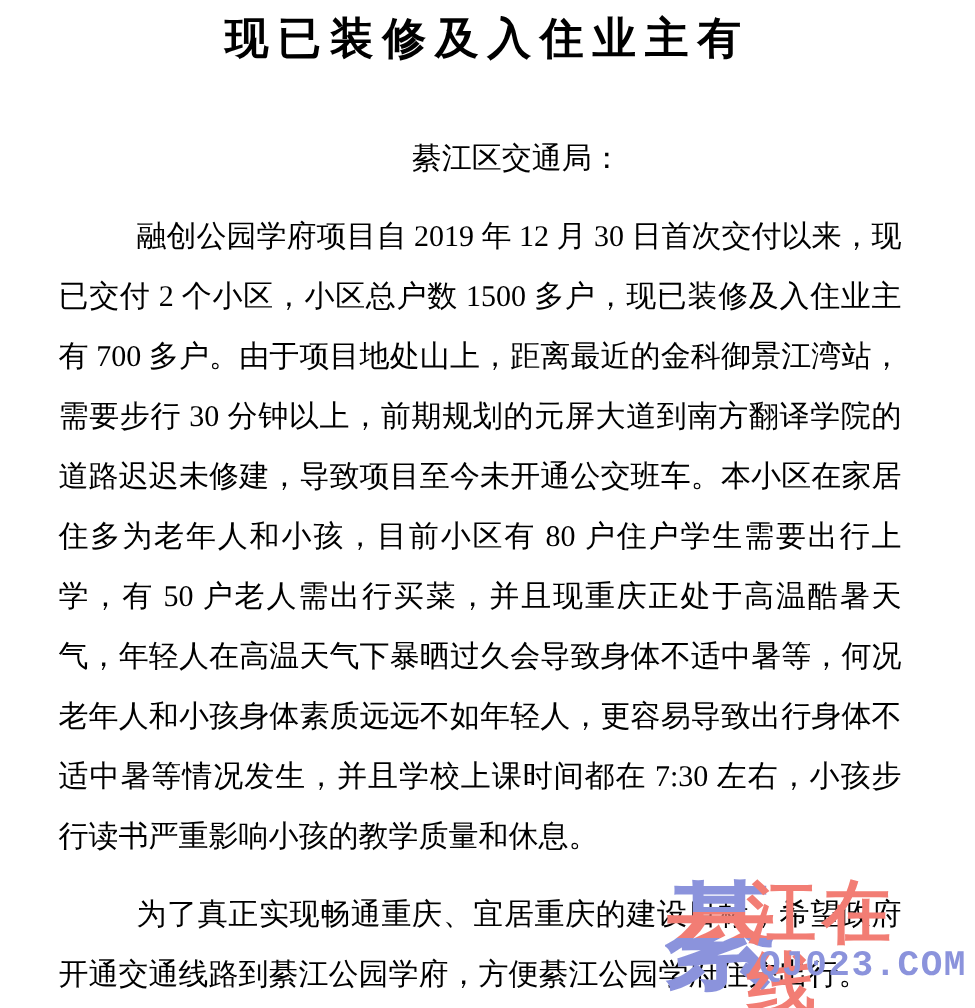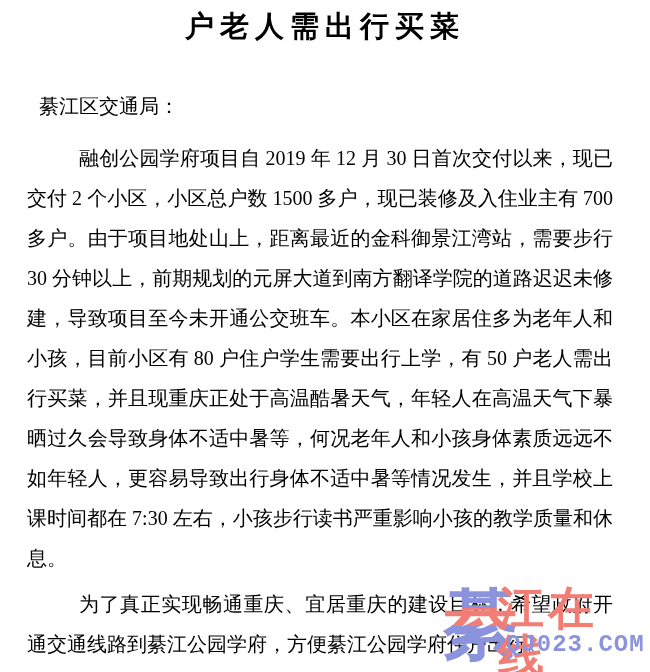--- a/index.html
+++ b/index.html
@@ -32,26 +32,27 @@
     font-size:29px;
     font-weight:bold;
     letter-spacing:6px;
     line-height:40px;
     font-family:"Liberation Serif","DejaVu Serif",serif;
   }
   .salutation{
     margin:48px 0 13px 39px;
     font-size:20px;
     line-height:24px;
+    text-align:center;
   }
   .body-text{
     margin:0 37px 0 27px; 
   }
   .body-para{
-    margin:0;
+    margin:12px;
     font-size:20px;
     line-height:40px;
     text-align:justify;
     text-indent:52px;
     word-break:break-all;
   }
   .body-para.first{
     margin-top:20px;
   }
   .body-para.second{
@@ -104,21 +105,21 @@
     letter-spacing:1px;
     color:var(--wm-blue);
     font-family:"Liberation Mono","DejaVu Sans Mono",monospace;
   }
 </style>
 </head>
 <body>
 
 <div class="page">
 
-  <h1 class="doc-title">户老人需出行买菜</h1>
+  <h1 class="doc-title">现已装修及入住业主有</h1>
 
   <p class="salutation">綦江区交通局：</p>
 
   <div class="body-text">
     <p class="body-para first">融创公园学府项目自 2019 年 12 月 30 日首次交付以来，现已交付 2 个小区，小区总户数 1500 多户，现已装修及入住业主有 700 多户。由于项目地处山上，距离最近的金科御景江湾站，需要步行 30 分钟以上，前期规划的元屏大道到南方翻译学院的道路迟迟未修建，导致项目至今未开通公交班车。本小区在家居住多为老年人和小孩，目前小区有 80 户住户学生需要出行上学，有 50 户老人需出行买菜，并且现重庆正处于高温酷暑天气，年轻人在高温天气下暴晒过久会导致身体不适中暑等，何况老年人和小孩身体素质远远不如年轻人，更容易导致出行身体不适中暑等情况发生，并且学校上课时间都在 7:30 左右，小孩步行读书严重影响小孩的教学质量和休息。</p>
     <p class="body-para second">为了真正实现畅通重庆、宜居重庆的建设目标，希望政府开通交通线路到綦江公园学府，方便綦江公园学府住户出行。</p>
   </div>
 
   <div class="watermark">
     <span class="wm-glyph">綦</span>

